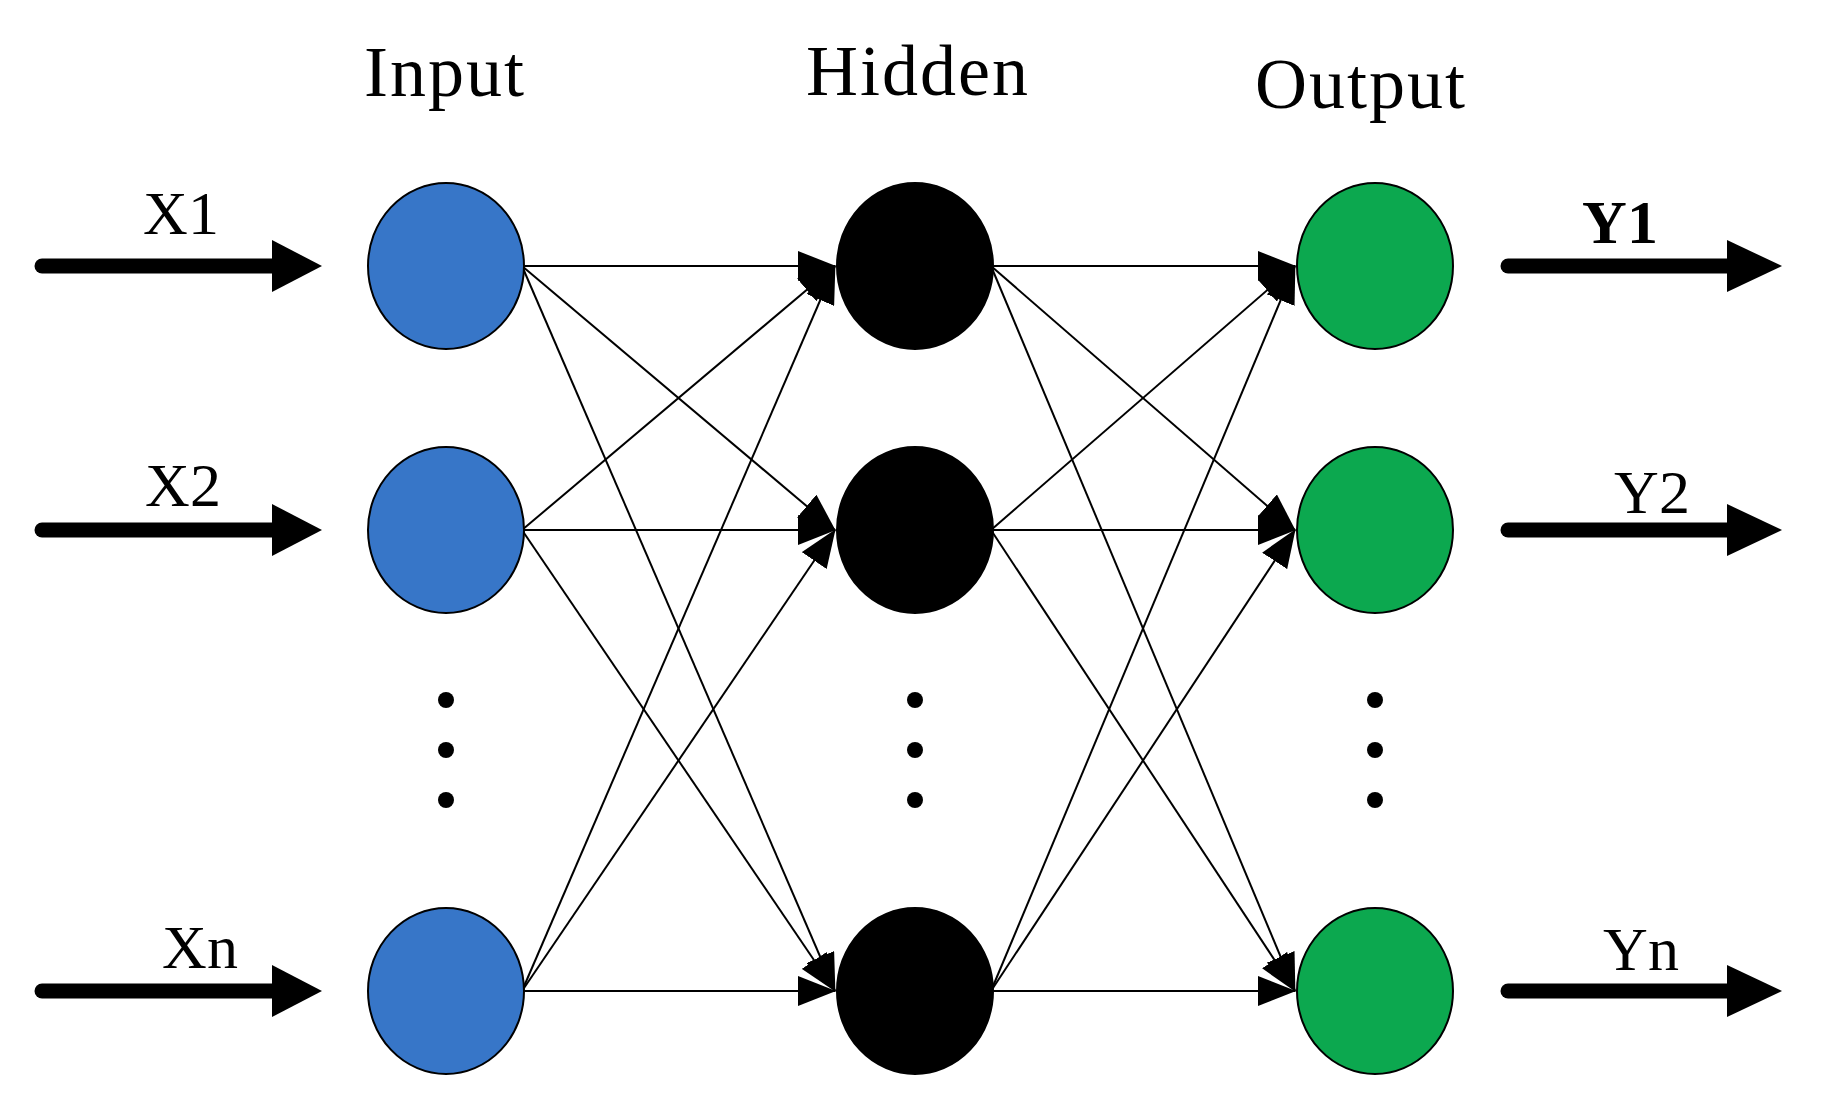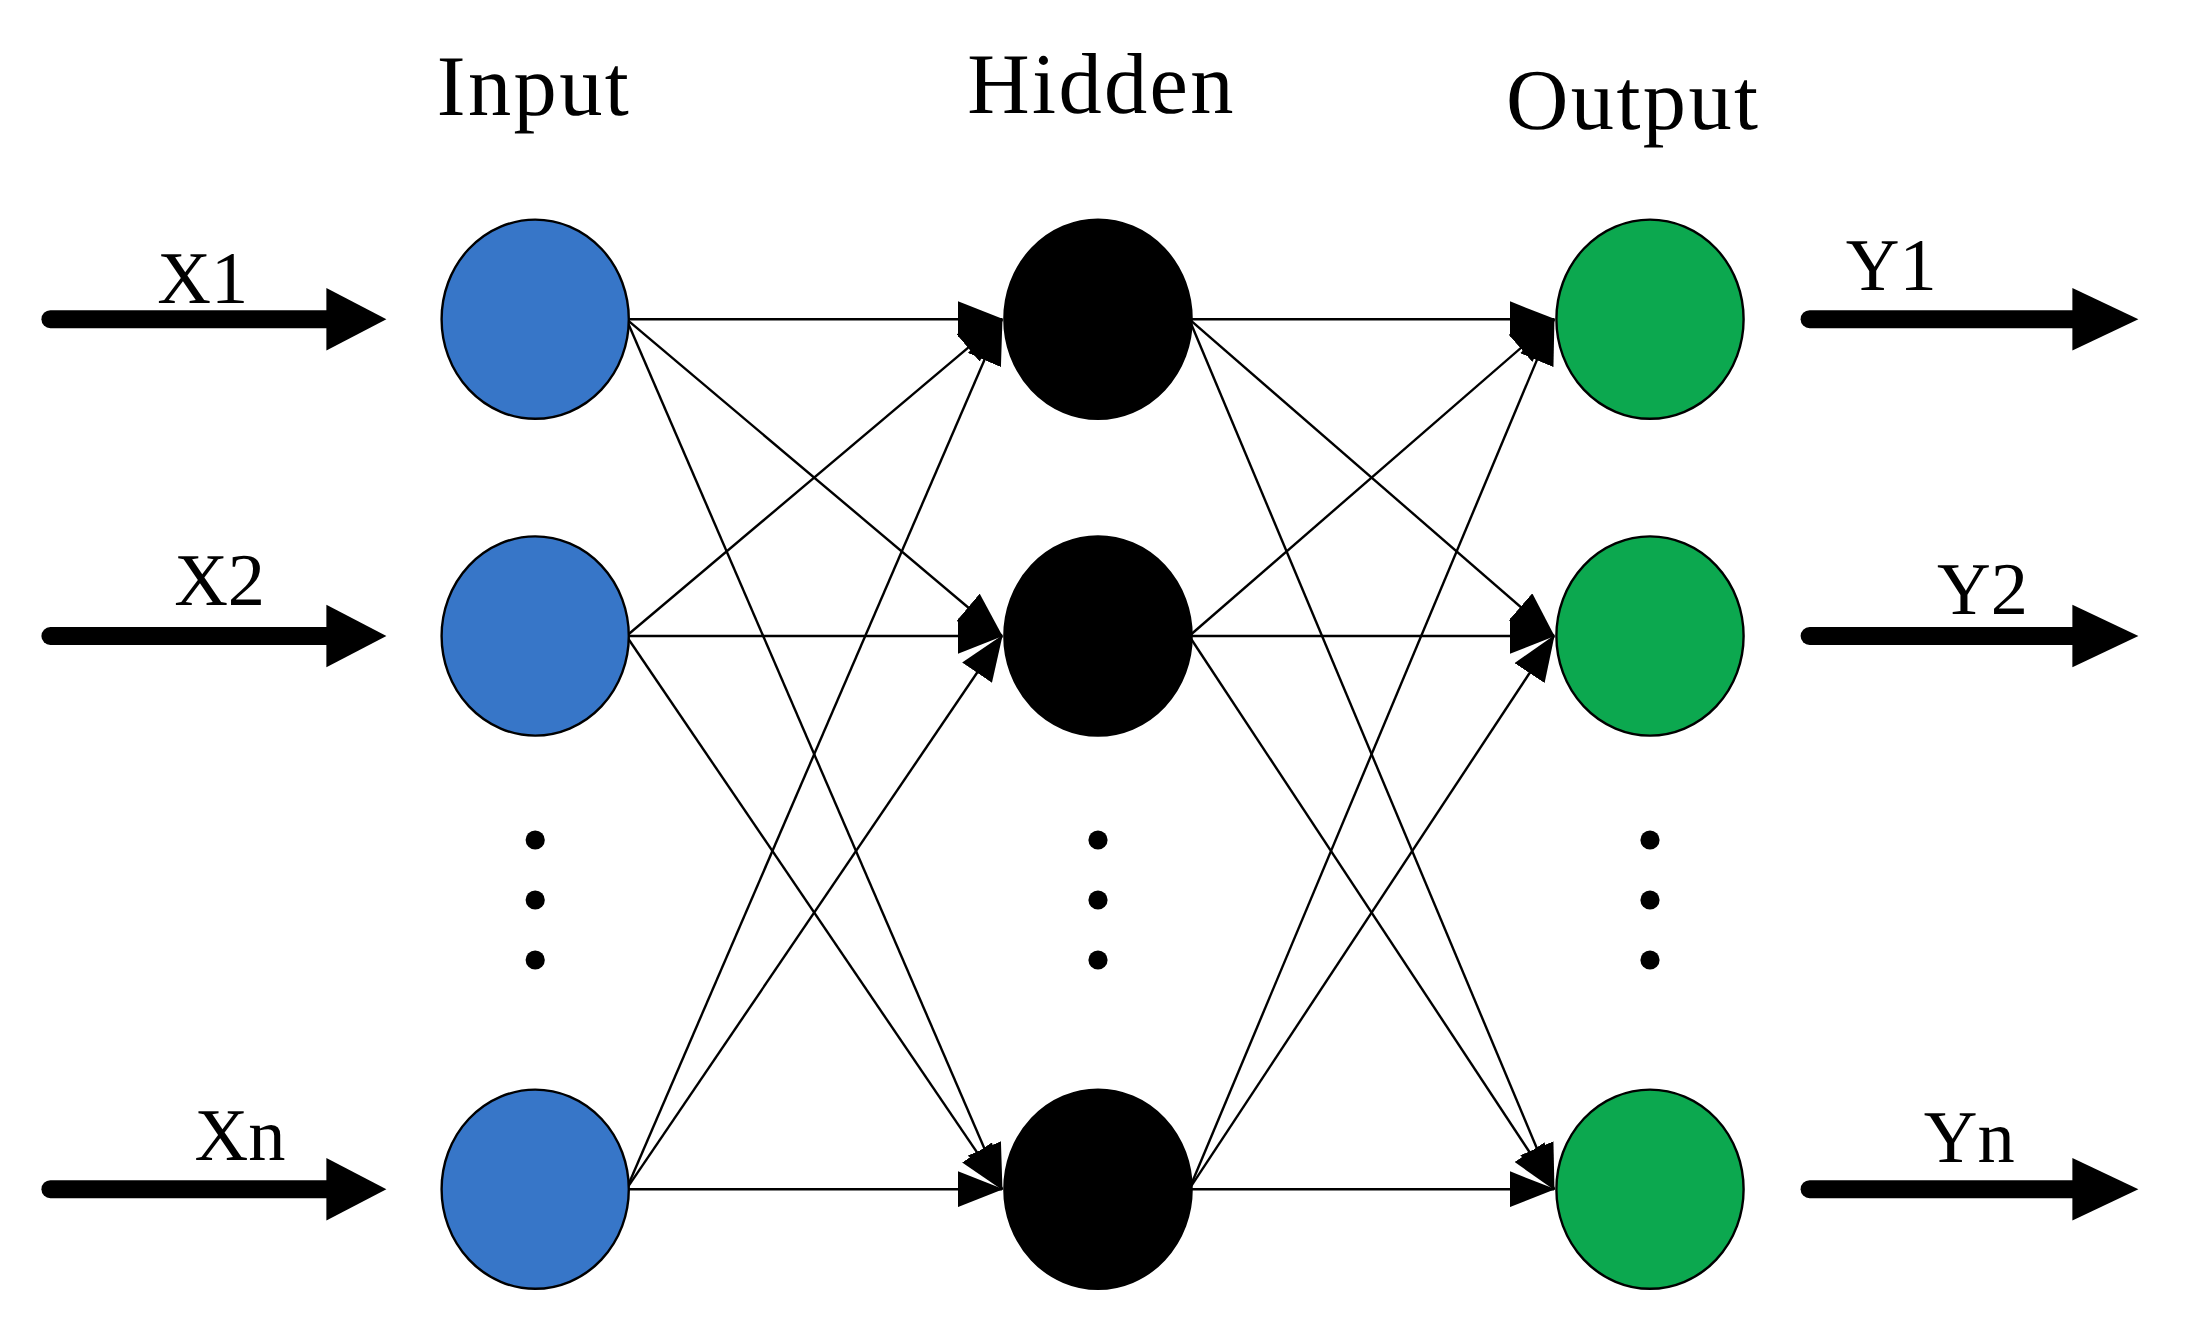--- a/index.html
+++ b/index.html
@@ -85,21 +85,21 @@
       <ellipse cx="1375" cy="991" rx="78" ry="83" fill="#0CA84F" stroke="#000000" stroke-width="2"></ellipse>
       <circle cx="1375" cy="700" r="8" fill="#000000"></circle>
       <circle cx="1375" cy="750" r="8" fill="#000000"></circle>
       <circle cx="1375" cy="800" r="8" fill="#000000"></circle>
     </svg>
 
   <div class="layer-title" style="left: 445px; top: 72px;">Input</div>
   <div class="layer-title" style="left: 918px; top: 71px;">Hidden</div>
   <div class="layer-title" style="left: 1336px; top: 84px; margin-left: 25px;">Output</div>
 
-  <div class="flow-label in-label" style="left: 169px; top: 213px; margin-top: 20px;">X1</div>
+  <div class="flow-label in-label" style="left: 181px; top: 213px;">X1</div>
   <div class="flow-label in-label" style="left: 183px; top: 485px;">X2</div>
   <div class="flow-label in-label" style="left: 180px; top: 947px; margin-left: 20px;">Xn</div>
 
-  <div class="flow-label out-label" style="left: 1576px; top: 222px;">Y1</div>
+  <div class="flow-label out-label" style="left: 1620px; top: 222px; font-weight: bold;">Y1</div>
   <div class="flow-label out-label" style="left: 1620px; top: 492px; margin-left: 32px;">Y2</div>
   <div class="flow-label out-label" style="left: 1641px; top: 949px;">Yn</div>
 
 </div>
 
 </body></html>

